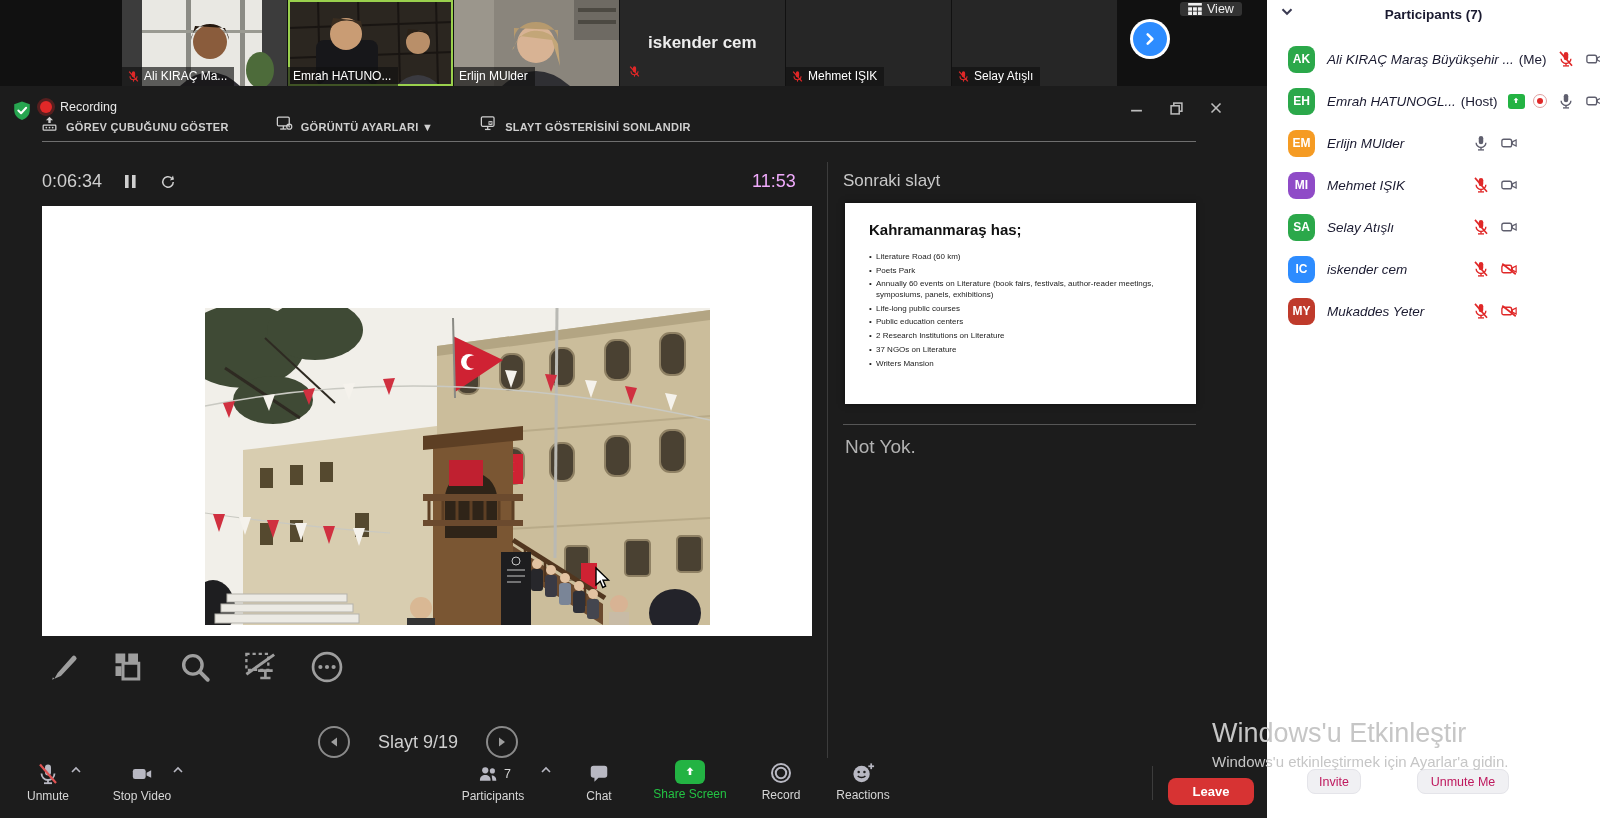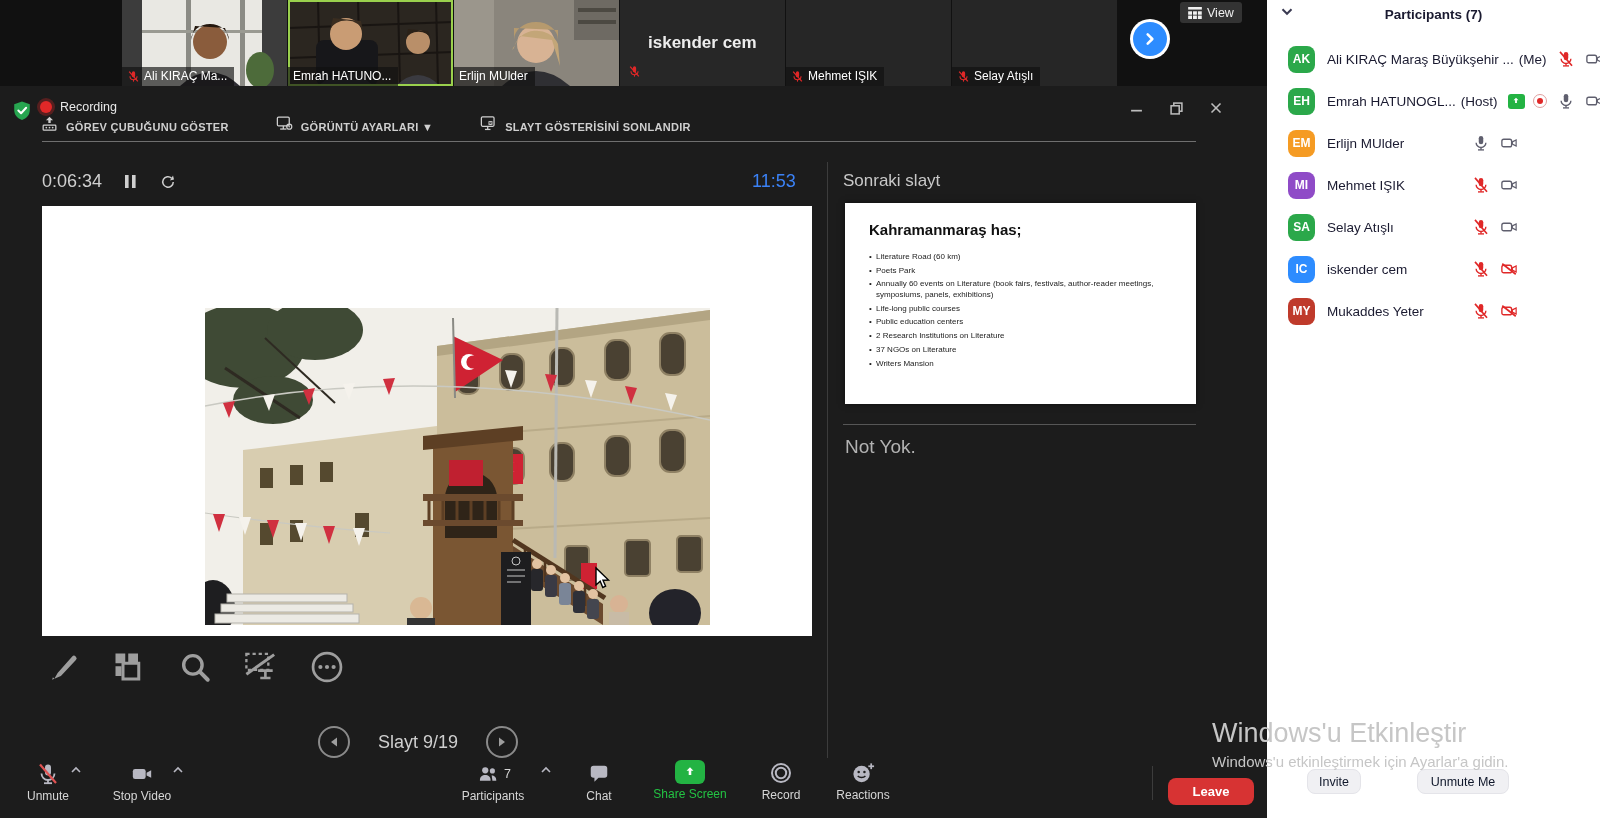--- a/index.html
+++ b/index.html
@@ -13,36 +13,36 @@
   .vtile { position:absolute; top:0; height:86px; width:165px; background:#232323; overflow:hidden; }
   .vtile.active { outline:2px solid #9ad04d; outline-offset:-2px; }
   .vtile svg { display:block; }
   .vlabel { position:absolute; left:0; bottom:0; display:flex; align-items:center; gap:4px;
     background:rgba(15,15,15,.65); color:#fff; font-size:12px; padding:2px 7px 3px 5px; }
   .vname-center { position:absolute; inset:0; display:flex; align-items:center; padding-left:28px;
     color:#ededed; font-size:17px; font-weight:bold; }
   .mic-slash-sm { width:13px; height:13px; }
   #next-videos-btn { left:1133px; top:22px; width:34px; height:34px; border-radius:50%;
     background:#2d8cff; box-shadow:0 0 0 3px #fff; display:flex; align-items:center; justify-content:center; }
-  #view-btn { left:1180px; top:2px; height:21px; padding:0 8px; background:#333; border-radius:3px;
+  #view-btn { left:1180px; top:2px; height:14px; padding:0 8px; background:#333; border-radius:3px;
     display:flex; align-items:center; gap:5px; color:#f0f0f0; font-size:12.5px; }
 
   
   #rec-row { left:12px; top:100px; display:flex; align-items:center; gap:8px; }
   #rec-dot { width:12px; height:12px; border-radius:50%; background:#e02828; box-shadow:0 0 0 3px rgba(224,40,40,.3); }
   #rec-label { color:#e8e8e8; font-size:12.5px; }
   .tb-item { display:flex; align-items:flex-end; gap:7px; color:#cfcfcf; font-size:11px; font-weight:bold; letter-spacing:.3px; }
   #tb-row { left:40px; top:110px; display:flex; align-items:center; gap:46px; height:26px; }
   #win-controls { left:1128px; top:100px; display:flex; gap:24px; align-items:center; }
   .winbtn { width:16px; height:16px; display:flex; align-items:center; justify-content:center; }
   #tb-underline { left:42px; top:141px; width:1154px; height:1px; background:#6f6f6f; }
 
   
   #timer-row { left:42px; top:171px; display:flex; align-items:center; gap:22px; color:#cfcfcf; font-size:18px; }
-  #clock { left:752px; top:171px; color:#3b82f6; font-size:18px; }
+  #clock { left:752px; top:171px; color:#f0abfc; font-size:18px; }
   #v-divider { left:827px; top:162px; width:1px; height:598px; background:#3c3c3c; }
   #slide { left:42px; top:206px; width:770px; height:430px; background:#fff; }
   #slide-titlebar { position:absolute; left:0; top:39px; width:770px; height:46px; background:#000;
     display:flex; align-items:center; justify-content:center; color:#fdfdfd; font-size:22px; letter-spacing:.3px; }
   #slide-photo { position:absolute; left:163px; top:102px; width:505px; height:317px; }
 
   
   #annot-bar { left:44px; top:648px; display:flex; align-items:center; gap:28px; }
   .annot-ic { width:38px; height:38px; display:flex; align-items:center; justify-content:center; }
 
@@ -73,33 +73,33 @@
     display:flex; align-items:center; justify-content:center; color:#fff; font-size:13px; font-weight:bold;margin-top:11px; }
 
   
   #p-panel { left:1267px; top:0; width:333px; height:818px; background:#fff; }
   #p-header { position:absolute; left:0; top:0; width:100%; height:28px; display:flex; align-items:center; }
   #p-title { position:absolute; left:0; width:100%; text-align:center; color:#1a1a30; font-size:13.5px; font-weight:bold; }
   #p-collapse { position:absolute; left:13px; top:7px; }
   .p-row { position:absolute; left:0; width:271px; height:42px; display:flex; align-items:center; padding:0 20px 0 21px; }
   .p-avatar { width:27px; height:27px; border-radius:8px; color:#fff; font-size:12px; font-weight:bold;
     display:flex; align-items:center; justify-content:center; flex:0 0 auto; }
-  .p-name { margin-left:12px; color:#1a1a30; font-size:13.5px; white-space:nowrap; }
+  .p-name { margin-left:12px; color:#1a1a30; font-size:13.5px; white-space:nowrap;font-style:italic; }
   .p-suffix { margin-left:5px; color:#1a1a30; font-size:13.5px; white-space:nowrap; }
   .p-spacer { flex:1; }
   .p-ic { width:18px; height:18px; margin-left:10px; flex:0 0 auto; }
   .ic-gray { color:#5f5f6e; }
   .ic-red { color:#e02828; }
   #share-badge { width:17px; height:15px; background:#23b343; border-radius:3px; display:flex;
     align-items:center; justify-content:center; margin-left:10px; flex:0 0 auto; }
   #rec-badge { width:14px; height:14px; border:1.5px solid #e0a0a0; border-radius:50%; margin-left:8px;
     display:flex; align-items:center; justify-content:center; flex:0 0 auto; }
   #rec-badge i { width:6px; height:6px; border-radius:50%; background:#e02828; }
   .p-btn { position:absolute; top:769px; height:25px; background:#f0f0f3; border-radius:8px; border:1px solid #e4e4e9;
-    color:#0f172a; font-size:12.5px; display:flex; align-items:center; justify-content:center; }
+    color:#be185d; font-size:12.5px; display:flex; align-items:center; justify-content:center; }
   #invite-btn { left:40px; width:54px; }
   #unmuteme-btn { left:150px; width:92px; }
 
   
   #watermark { left:1212px; top:718px; color:#c6c6c6; z-index:50; pointer-events:none; }
   #watermark .w1 { font-size:27px; }
   #watermark .w2 { font-size:15px; margin-top:4px; }
 
   
   #cursor { left:590px; top:566px; z-index:60; }

